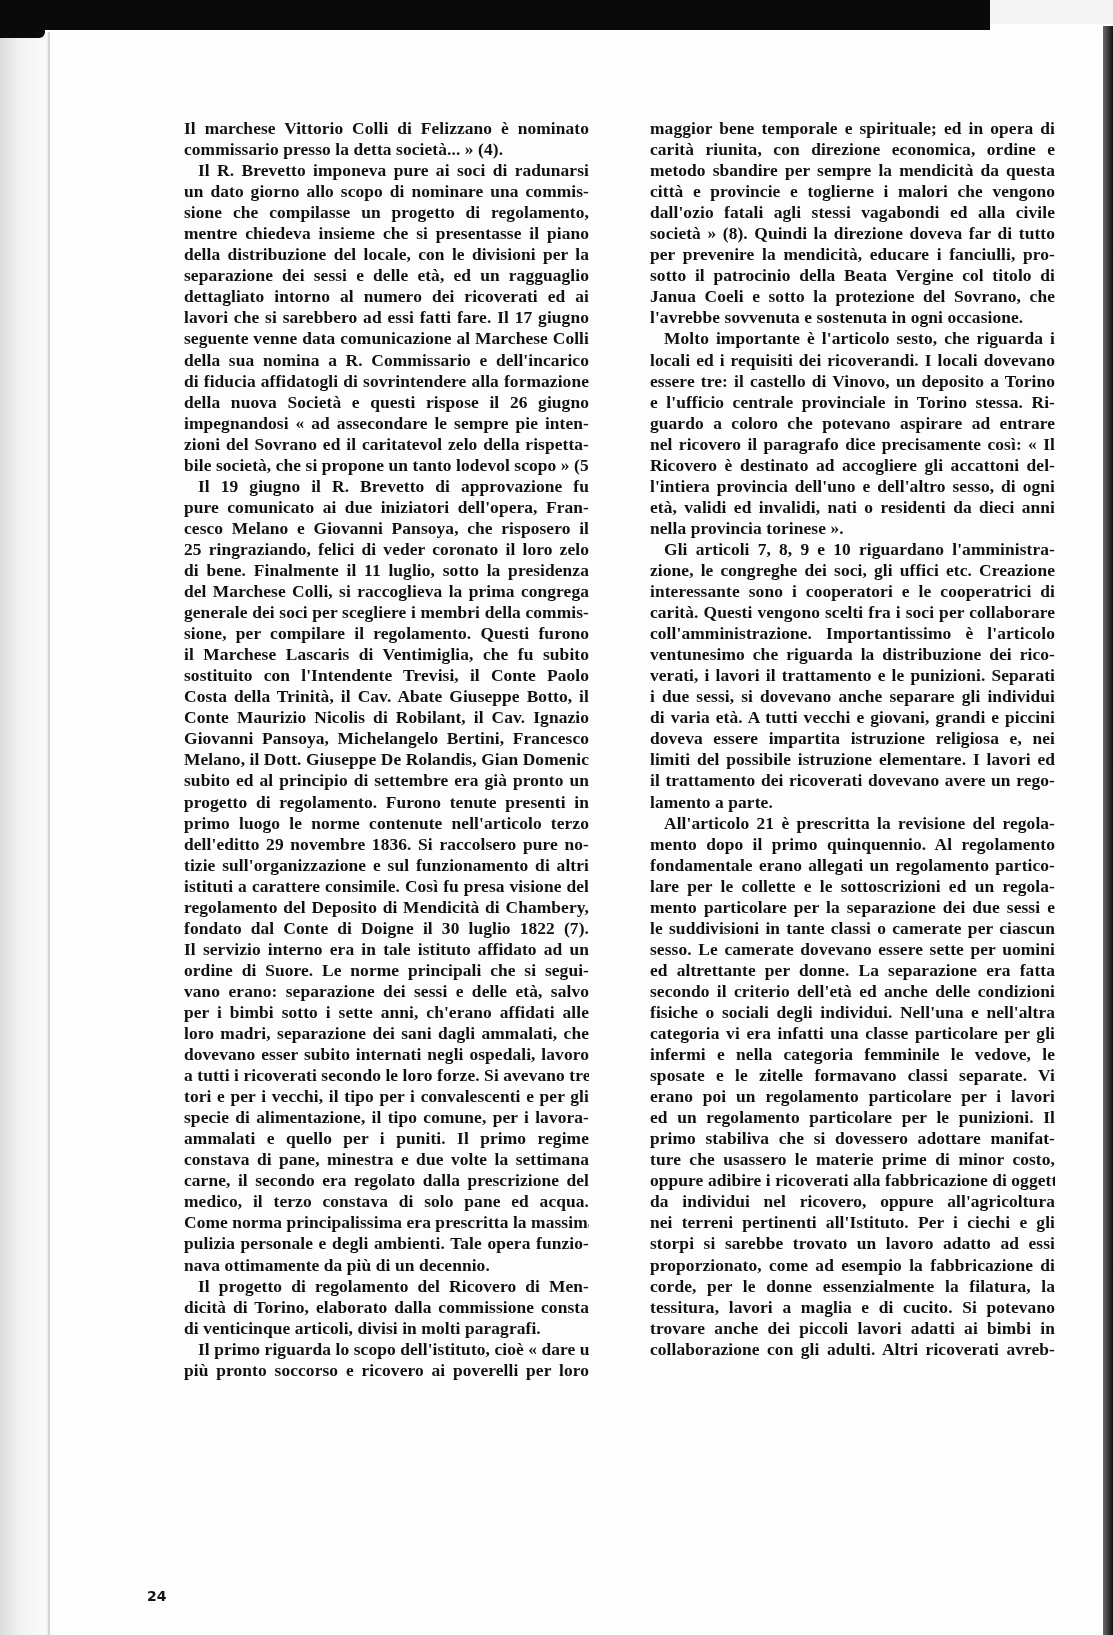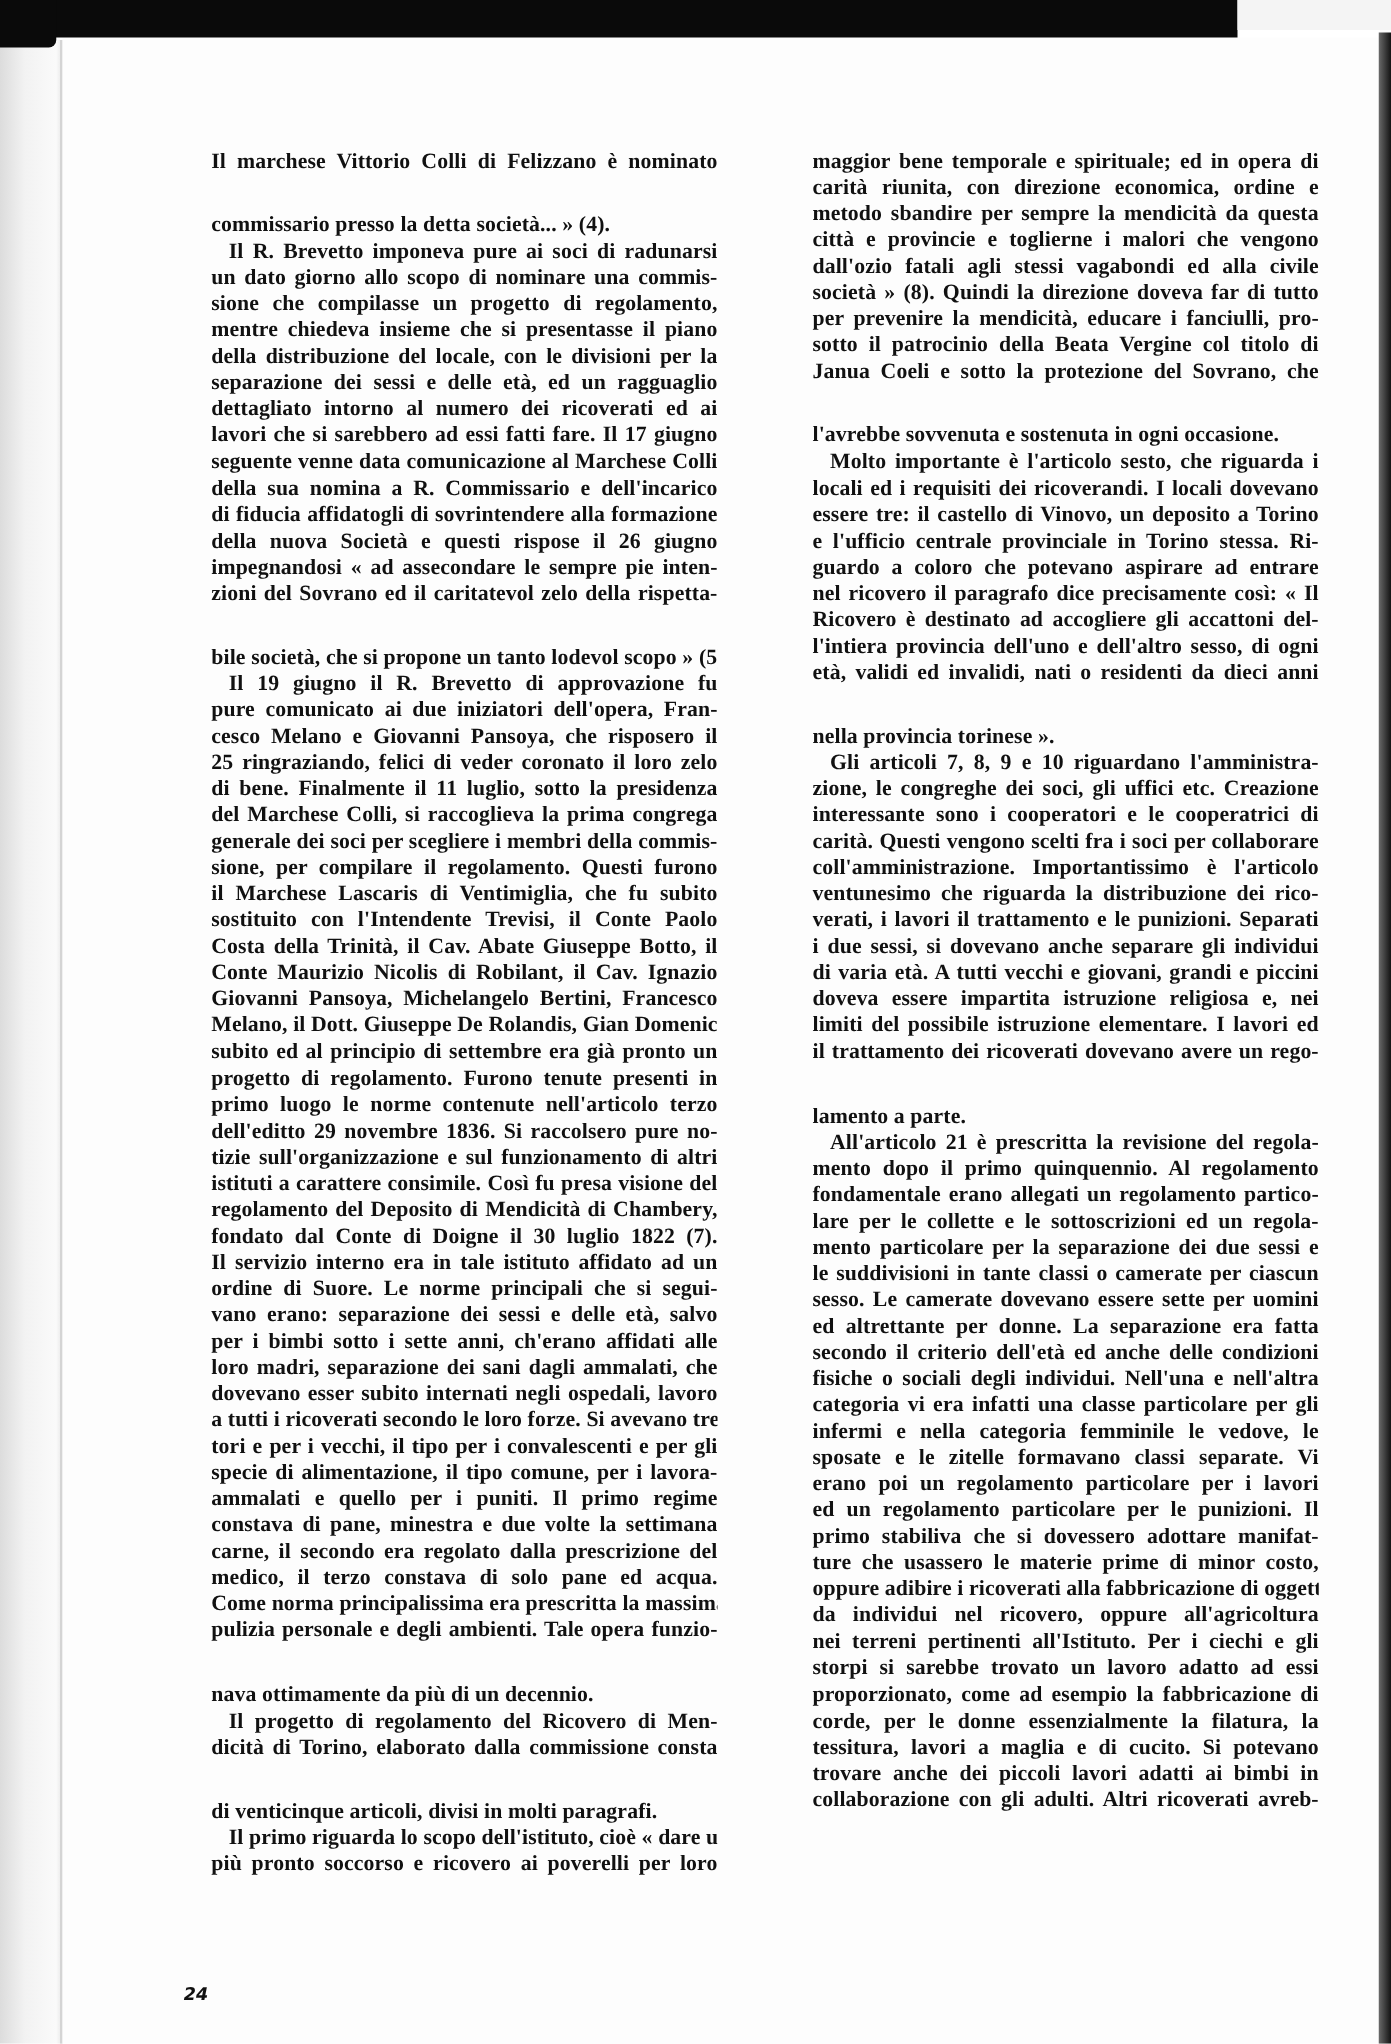--- a/index.html
+++ b/index.html
@@ -35,28 +35,28 @@
   }
   .page {
     position: absolute; left: 50px; top: 30px; width: 1053px; height: 1605px;
     background: #fdfdfd;
   }
   .column {
     position: absolute; top: 118px; width: 405px;
     font-size: 17.4px; line-height: 21.05px; font-weight: bold;
     color: #111; text-align: justify; letter-spacing: 0.1px;
   }
-  .column.left { left: 169px; }
+  .column.left { left: 184px; }
   .column.right { left: 650px; }
   .line { display: block; white-space: nowrap; text-align-last: justify; overflow: hidden; height: 21.05px; }
-  .line.last { text-align-last: left; margin-top: 30px; }
+  .line.last { text-align-last: left; }
   .line.indent { padding-left: 14px; }
   .page-number {
     position: absolute; left: 147px; top: 1588px;
-    font-family: "DejaVu Sans", sans-serif; font-weight: bold; font-size: 14px; color: #111; font-style: italic;
+    font-family: "DejaVu Sans", sans-serif; font-weight: bold; font-size: 14px; color: #111;
   }
 </style>
 </head>
 <body>
 
 <div class="scan-left-edge"></div>
 <div class="scan-left-fold"></div>
 <div class="page"></div>
 <div class="scan-top-bar"></div>
 <div class="scan-top-bar-left"></div>

